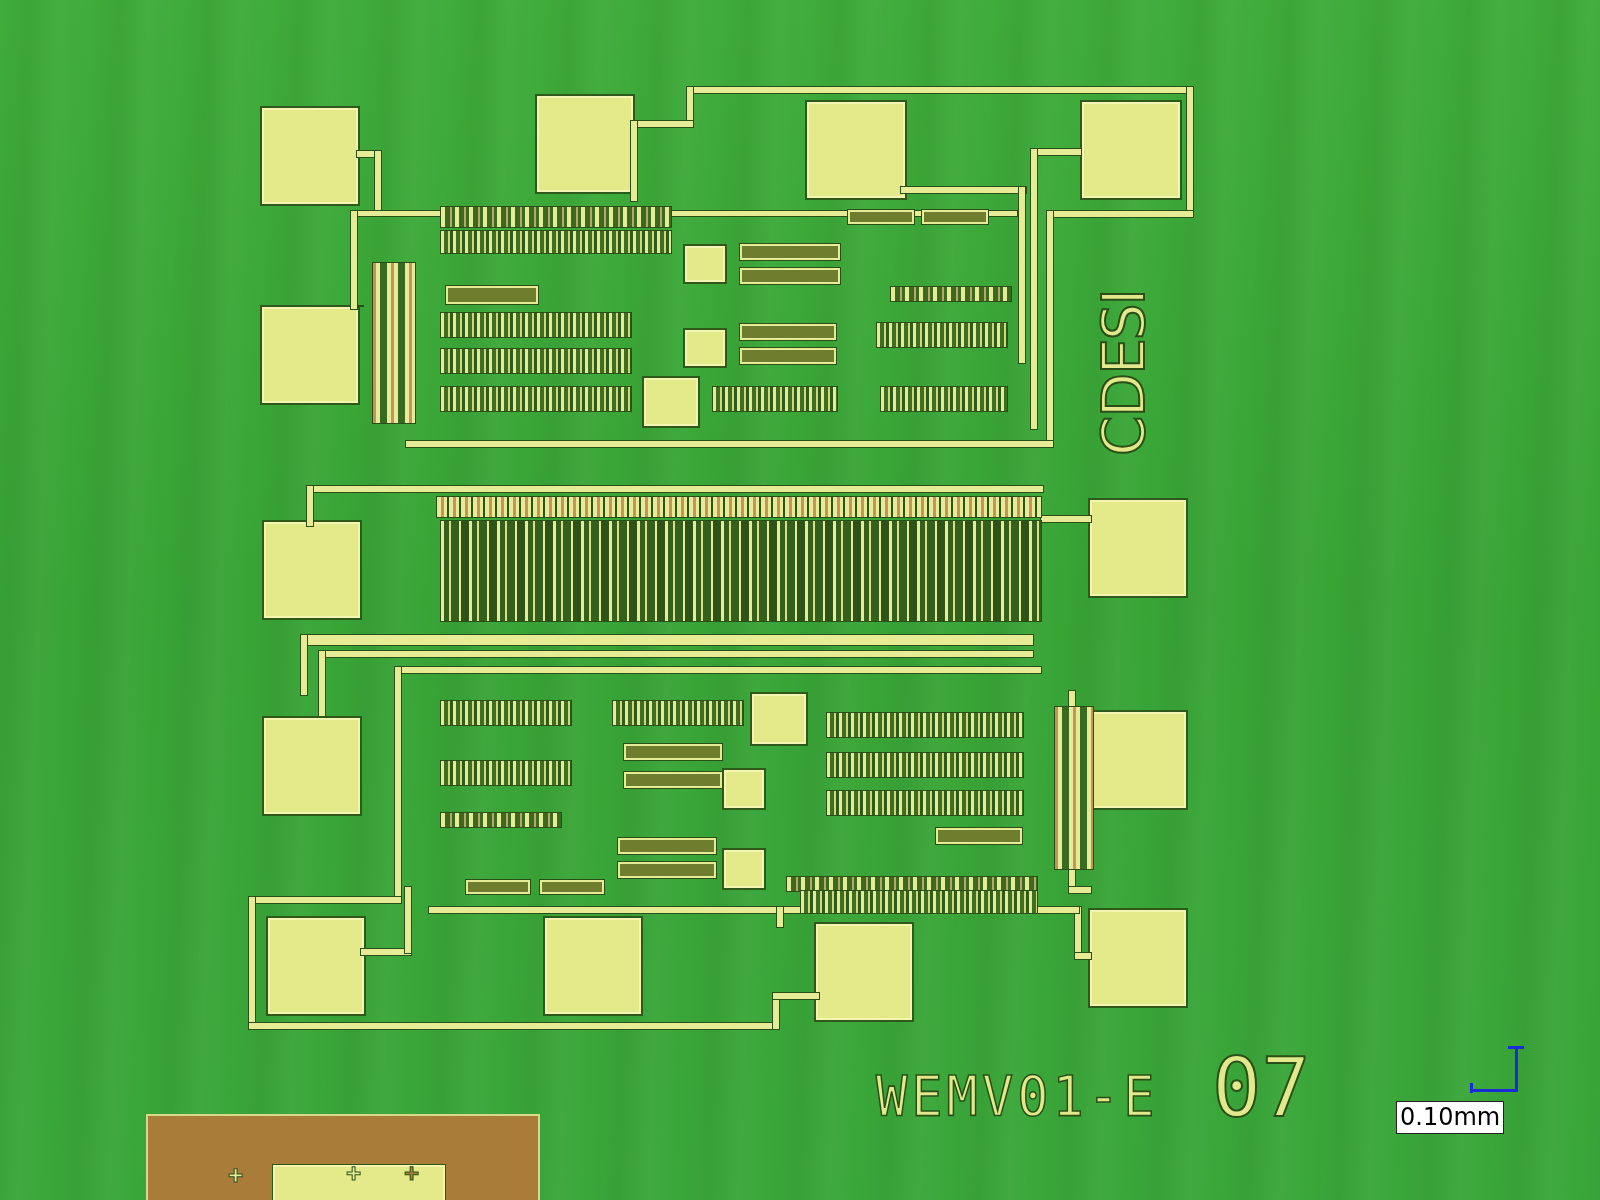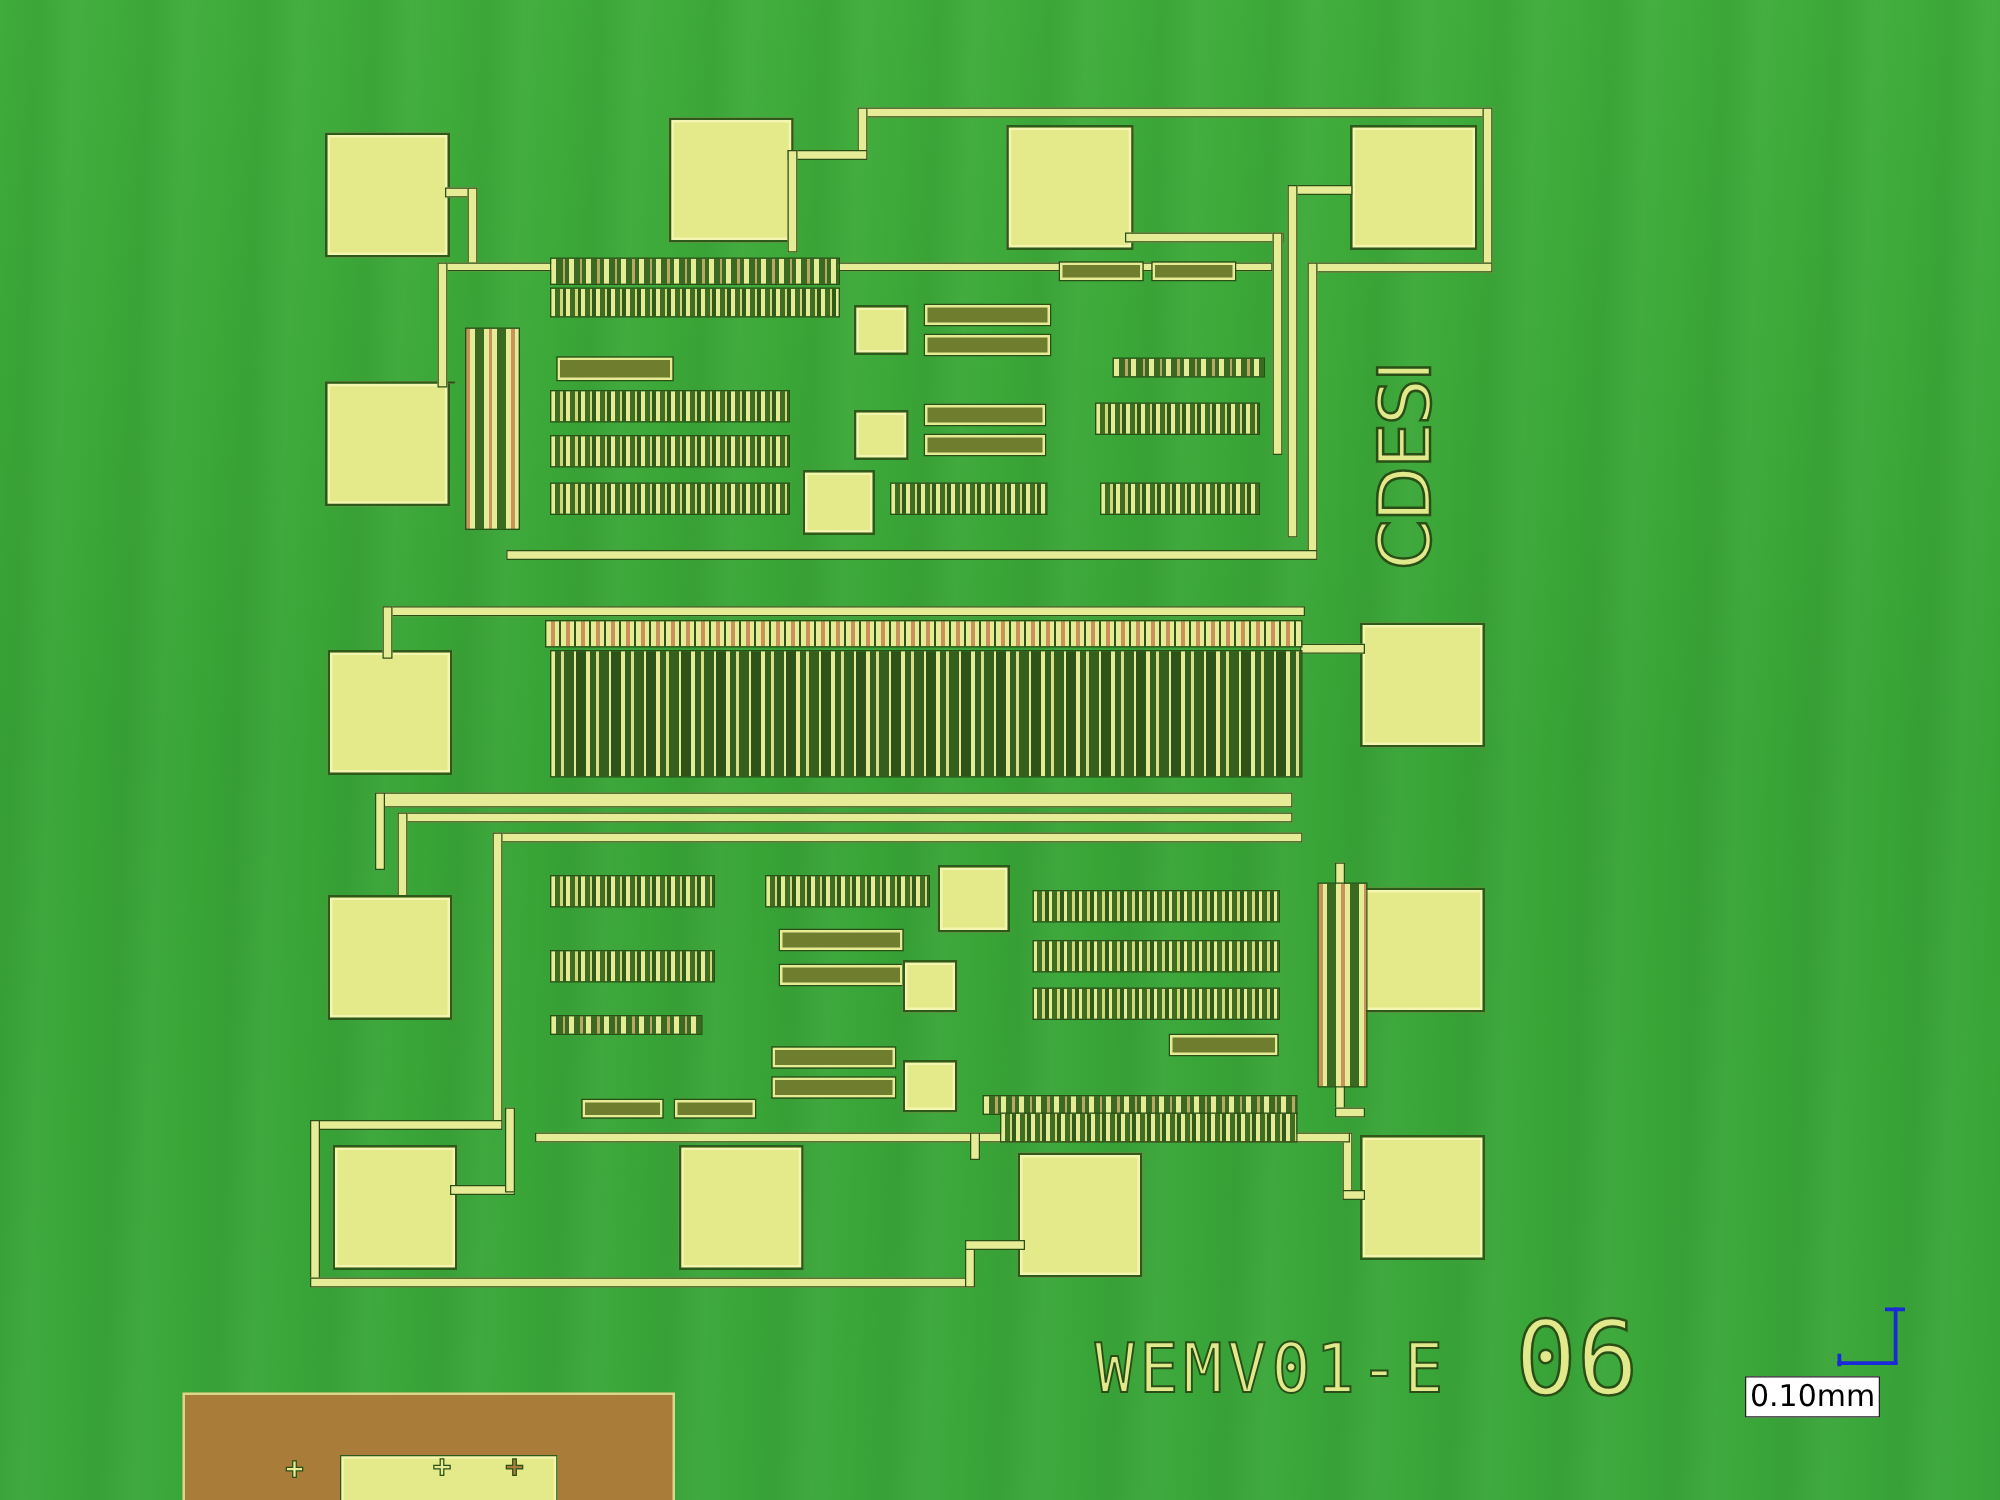--- a/index.html
+++ b/index.html
@@ -149,21 +149,21 @@
   <div class="block" style="left:826px;top:752px;width:196px;height:24px;"></div>
   <div class="block" style="left:826px;top:790px;width:196px;height:24px;"></div>
   <div class="res" style="left:936px;top:828px;width:82px;height:12px;"></div>
   <div class="block h" style="left:786px;top:876px;width:250px;height:14px;"></div>
   <div class="block" style="left:800px;top:890px;width:236px;height:22px;"></div>
 
   <div class="block" style="left:1054px;top:706px;width:38px;height:162px;background:repeating-linear-gradient(90deg,#c8925a 0 3px,#e6eb95 3px 7px,#3a6a22 7px 14px,#e6eb95 14px 18px);"></div>
 </div>
 
 <div class="label-wemv">WEMV01-E</div>
-<div class="label-06">06</div>
+<div class="label-06">07</div>
 
 <div class="gold" style="left:146px;top:1114px;width:390px;height:100px;"></div>
 <div class="pad" style="left:272px;top:1164px;width:172px;height:40px;border-width:1px;"></div>
 <span class="fid" style="left:228px;top:1160px;">+</span>
 <span class="fid" style="left:346px;top:1158px;">+</span>
 <span class="fid" style="left:404px;top:1158px;color:#a97d39;">+</span>
 
 <div class="scale-bar">
   <div class="sb-h"></div>
   <div class="sb-v"></div>

